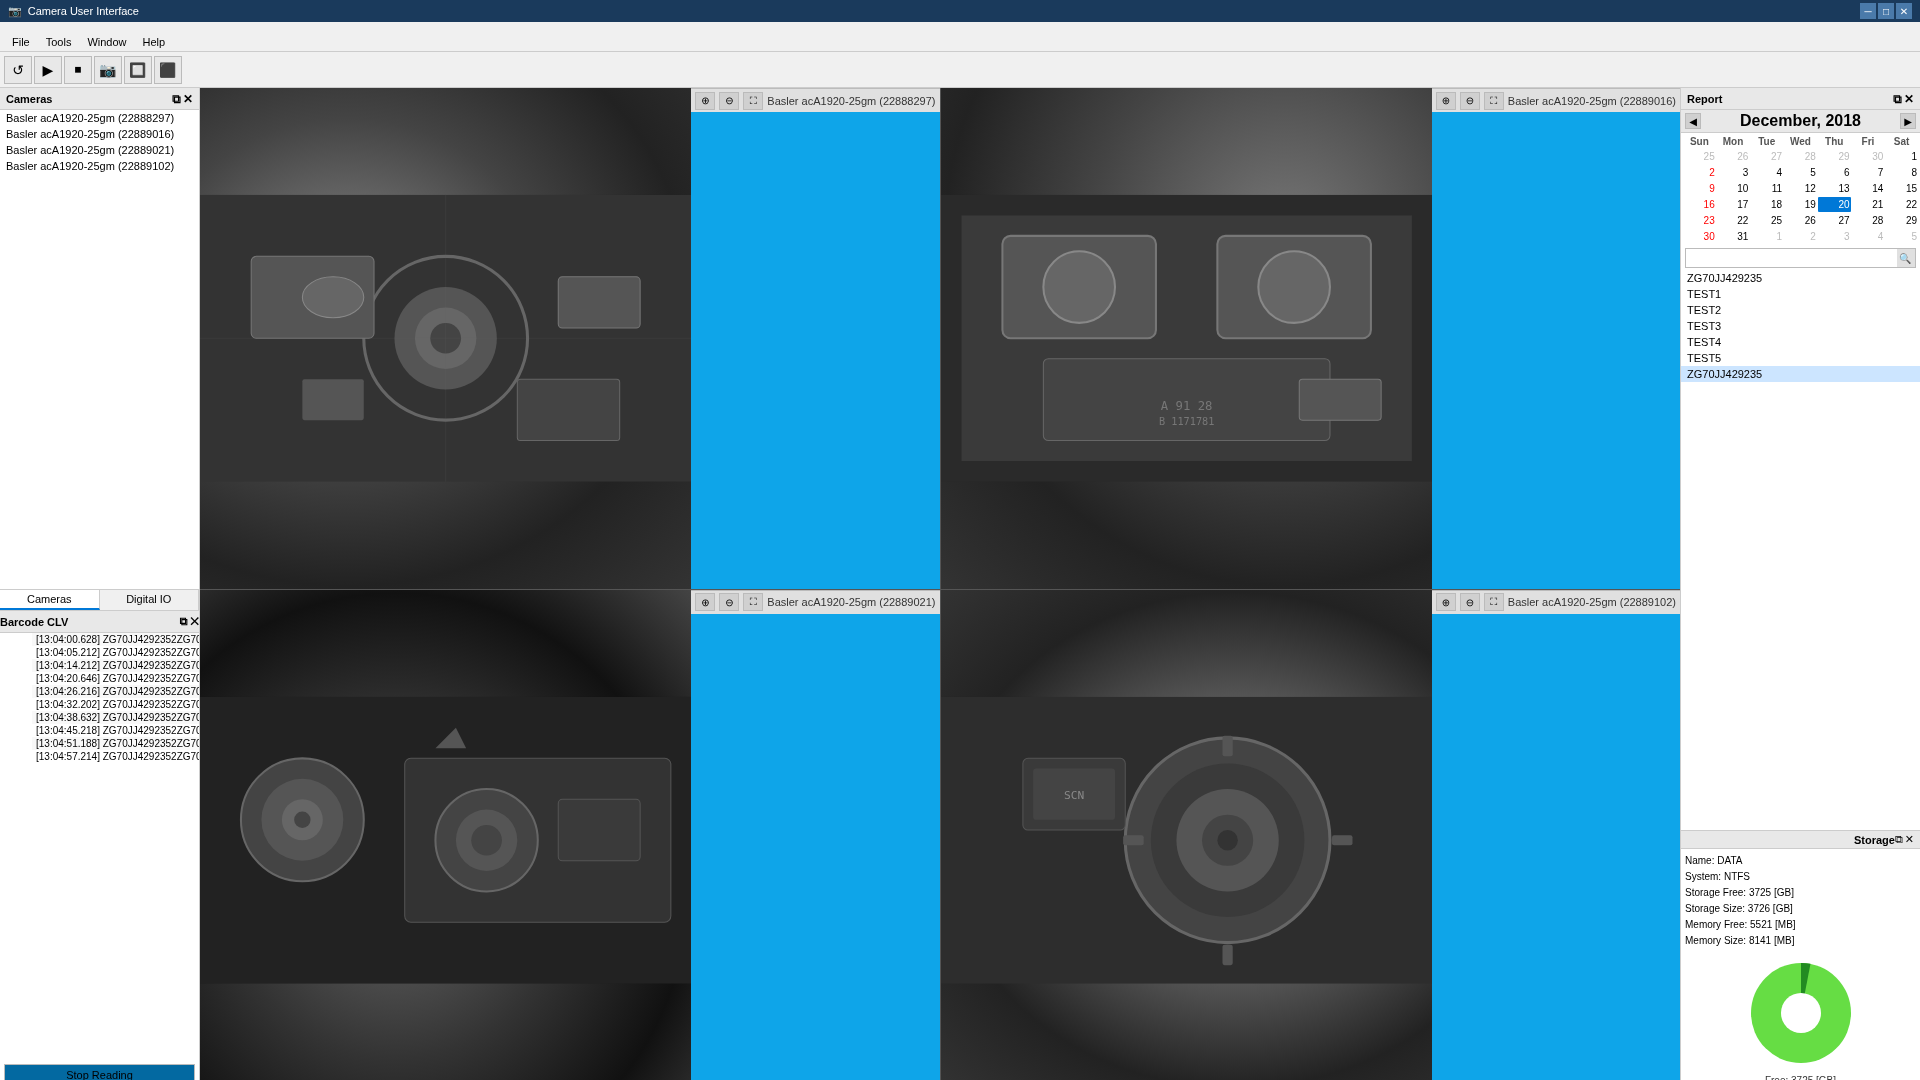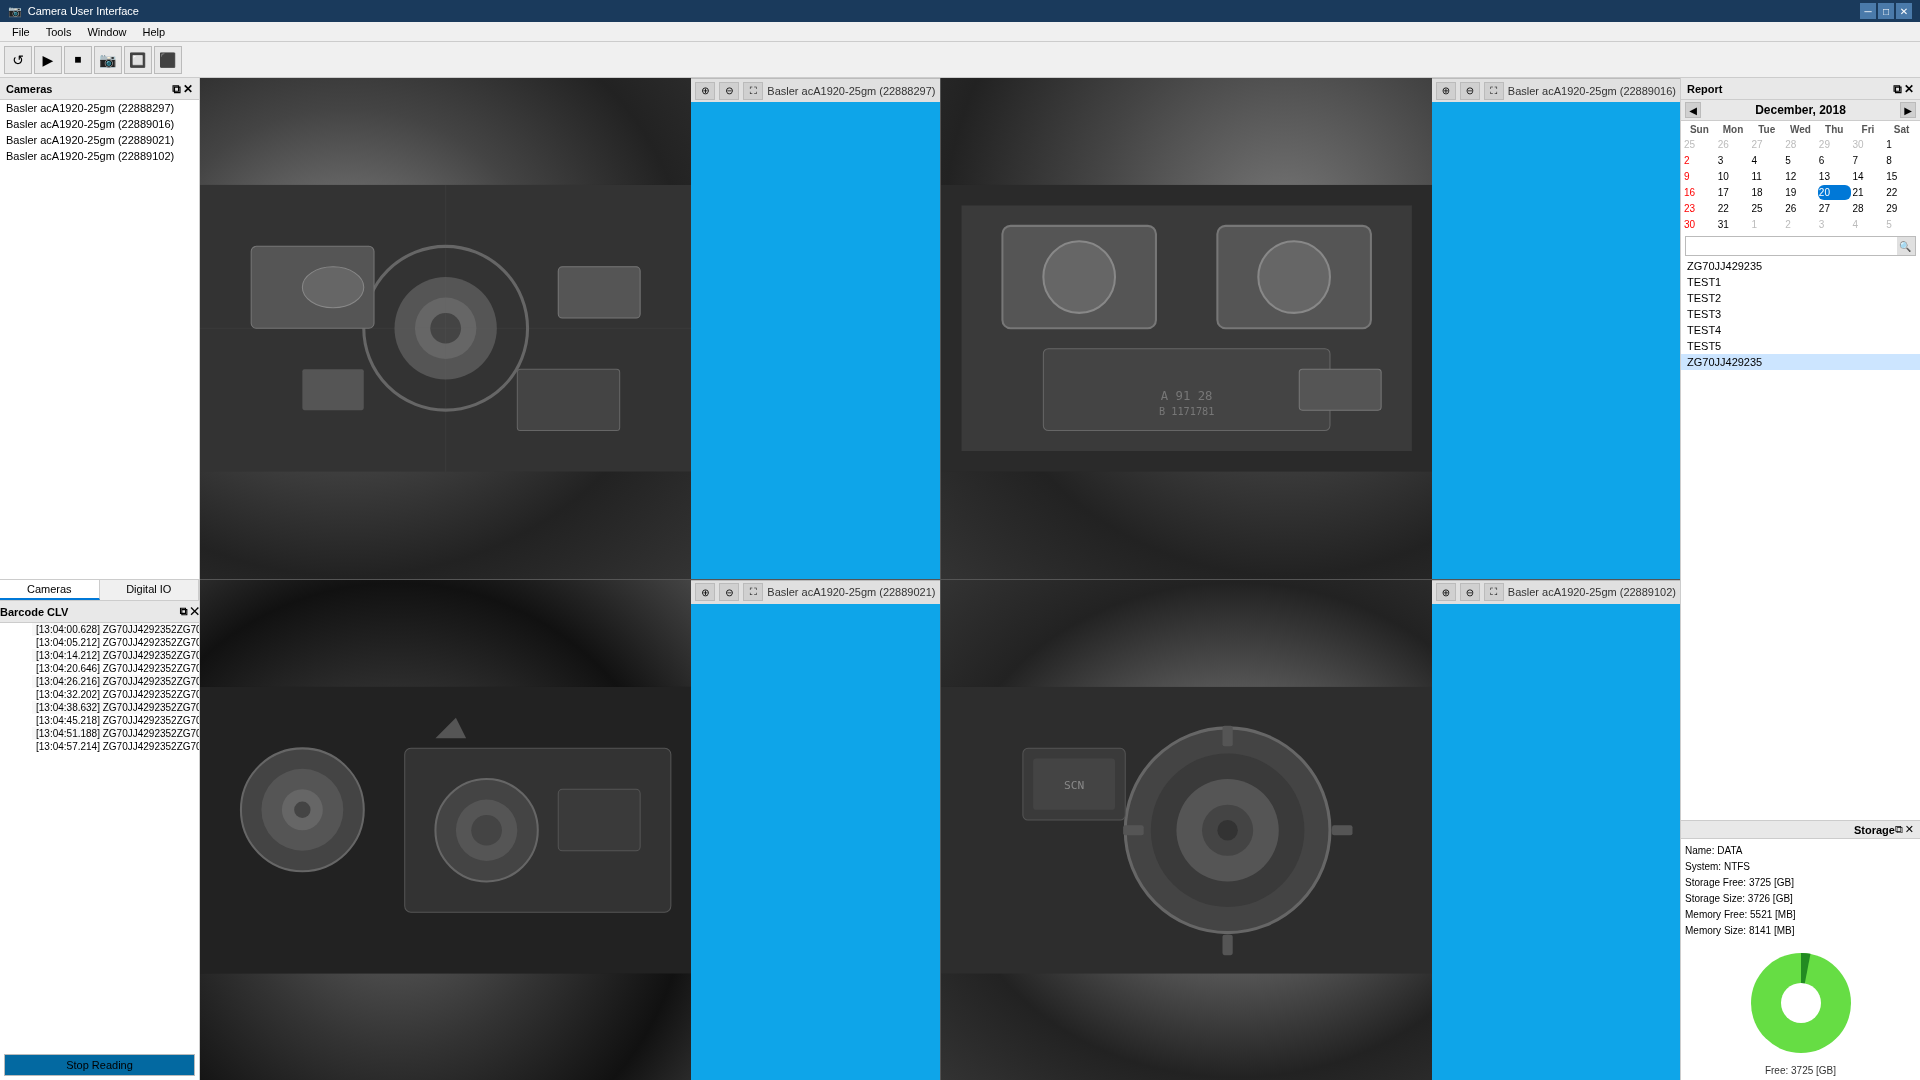--- a/index.html
+++ b/index.html
@@ -5,21 +5,21 @@
     * { margin: 0; padding: 0; box-sizing: border-box; }
     body { width: 1920px; height: 1080px; overflow: hidden; font-family: 'Segoe UI', Tahoma, sans-serif; font-size: 11px; background: #f0f0f0; }
     
     
     #titlebar { background: #1a3a5c; color: white; height: 22px; display: flex; align-items: center; padding: 0 8px; justify-content: space-between; }
     #titlebar .title { display: flex; align-items: center; gap: 6px; font-size: 11px; }
     #titlebar .controls { display: flex; gap: 2px; }
     #titlebar .controls span { width: 16px; height: 16px; background: #4a7aaa; display: flex; align-items: center; justify-content: center; font-size: 10px; cursor: pointer; }
 
     
-    #menubar { background: #f0f0f0; height: 20px; display: flex; align-items: center; padding: 0 4px; border-bottom: 1px solid #ccc; }
+    #menubar { background: #f0f0f0; height: 20px; display: flex; align-items: center; padding: 0 4px; border-bottom: 1px solid #ccc; margin-top: 10px; }
     #menubar .menu-item { padding: 0 8px; cursor: pointer; font-size: 11px; }
 
     
     #toolbar { background: #f0f0f0; height: 36px; display: flex; align-items: center; padding: 0 4px; border-bottom: 1px solid #ccc; gap: 2px; }
     .toolbar-btn { width: 28px; height: 28px; background: #e8e8e8; border: 1px solid #bbb; cursor: pointer; display: flex; align-items: center; justify-content: center; font-size: 14px; }
 
     
     #main { display: flex; height: calc(1080px - 22px - 20px - 36px); }
 
     
@@ -57,26 +57,26 @@
     .camera-toolbar { height: 24px; background: #e0e0e0; display: flex; align-items: center; padding: 0 4px; gap: 4px; border-top: 1px solid #bbb; }
     .cam-btn { width: 20px; height: 18px; background: #d0d0d0; border: 1px solid #bbb; cursor: pointer; display: flex; align-items: center; justify-content: center; font-size: 10px; }
     .cam-label { flex: 1; text-align: center; font-size: 11px; color: #333; }
 
     
     #right-panel { width: 240px; display: flex; flex-direction: column; border-left: 1px solid #ccc; background: #fff; }
     .report-panel { flex: 1; overflow: hidden; display: flex; flex-direction: column; }
     
     .calendar-header { display: flex; align-items: center; justify-content: space-between; padding: 2px 4px; background: #e8e8e8; border-bottom: 1px solid #ccc; }
     .cal-nav { width: 16px; height: 16px; cursor: pointer; display: flex; align-items: center; justify-content: center; background: #d0d0d0; border: 1px solid #bbb; font-size: 10px; }
-    .cal-month { font-size: 12px; font-weight: bold; flex: 1; text-align: center; }
+    .cal-month { font-size: 16px; font-weight: bold; flex: 1; text-align: center; }
     
     .calendar-grid { display: grid; grid-template-columns: repeat(7, 1fr); padding: 2px; gap: 1px; }
     .cal-day-header { text-align: center; font-size: 10px; font-weight: bold; color: #555; padding: 1px; }
-    .cal-day { text-align: left; font-size: 10px; padding: 2px 1px; cursor: pointer; }
-    .cal-day.today { background: #0078d7; color: white; border-radius: 6px; }
+    .cal-day { text-align: right; font-size: 10px; padding: 2px 1px; cursor: pointer; }
+    .cal-day.today { background: #0078d7; color: white; border-radius: 1px; }
     .cal-day.red { color: red; }
     .cal-day.other-month { color: #bbb; }
 
     .search-box { display: flex; align-items: center; margin: 2px 4px; border: 1px solid #bbb; }
     .search-input { flex: 1; border: none; outline: none; font-size: 10px; padding: 1px 3px; }
     .search-btn { width: 18px; height: 18px; background: #e0e0e0; border: none; cursor: pointer; display: flex; align-items: center; justify-content: center; font-size: 10px; }
 
     .report-list { flex: 1; overflow-y: auto; }
     .report-item { padding: 2px 6px; font-size: 11px; cursor: pointer; }
     .report-item.selected { background: #cce5ff; }

